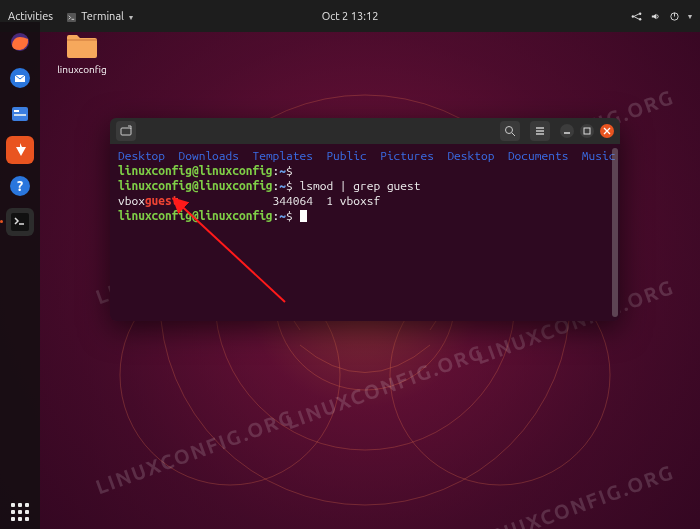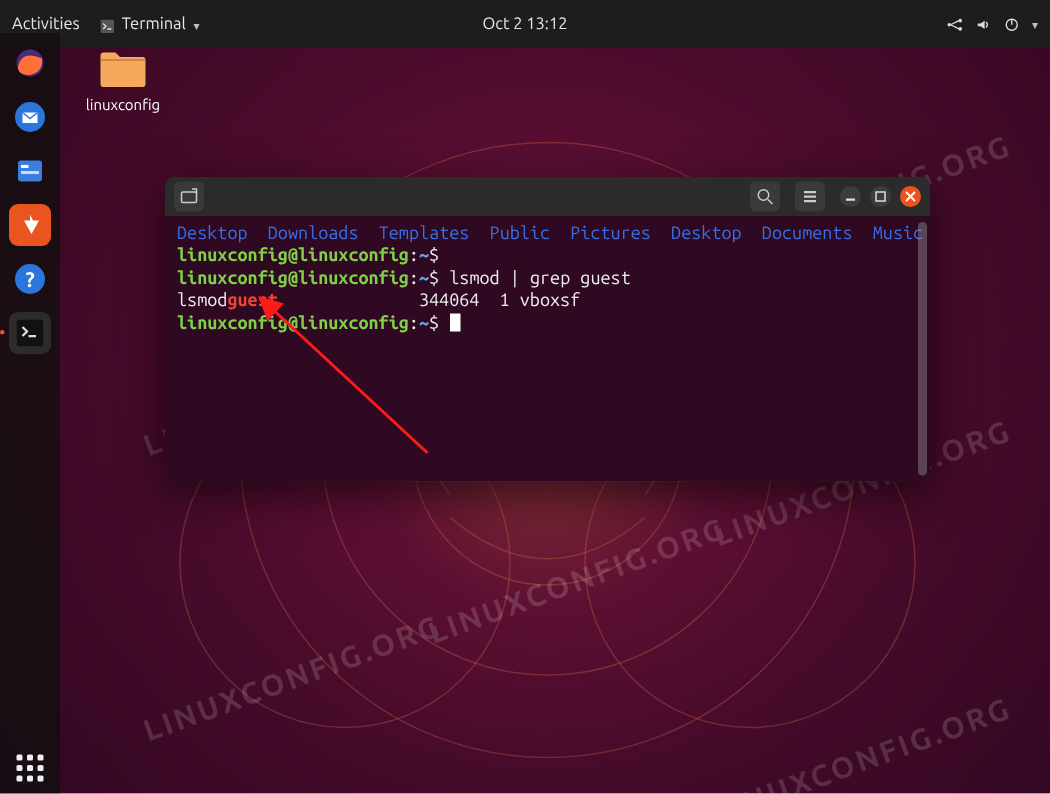--- a/index.html
+++ b/index.html
@@ -270,21 +270,21 @@
         <div class="winbtn close">
             <svg width="8" height="8">
               <path d="M1 1l6 6M7 1l-6 6" stroke="#fff" stroke-width="1.3"></path>
             </svg>
           </div>
       </div>
     </div>
     <div class="term-body"><span><span class="ls-dir">Desktop</span>  <span class="ls-dir">Downloads</span>  <span class="ls-dir">Templates</span>  <span class="ls-dir">Public</span>  <span class="ls-dir">Pictures</span>  <span class="ls-dir">Desktop</span>  <span class="ls-dir">Documents</span>  <span class="ls-dir">Music</span></span>
 <span><span class="usr">linuxconfig</span><span class="usr">@</span><span class="host">linuxconfig</span>:<span class="path">~</span><span>$</span> <span></span></span>
 <span><span class="usr">linuxconfig</span><span class="usr">@</span><span class="host">linuxconfig</span>:<span class="path">~</span><span>$</span> <span>lsmod | grep guest</span></span>
-<span><span>lsmod</span><span class="match">guest</span><span>              344064  1 vboxsf</span></span>
+<span><span>vbox</span><span class="match">guest</span><span>              344064  1 vboxsf</span></span>
 <span><span class="usr">linuxconfig</span><span class="usr">@</span><span class="host">linuxconfig</span>:<span class="path">~</span><span>$</span> <span class="cursor"></span></span>
       <div class="scrollbar"></div>
     </div>
   </div>
 
   <svg class="arrow" viewBox="0 0 140 120">
     <defs>
         <marker id="ah" markerWidth="8" markerHeight="8" refX="6" refY="4" orient="auto">
           <path d="M0 0L8 4L0 8z" fill="#ff1a1a"></path>
         </marker>

